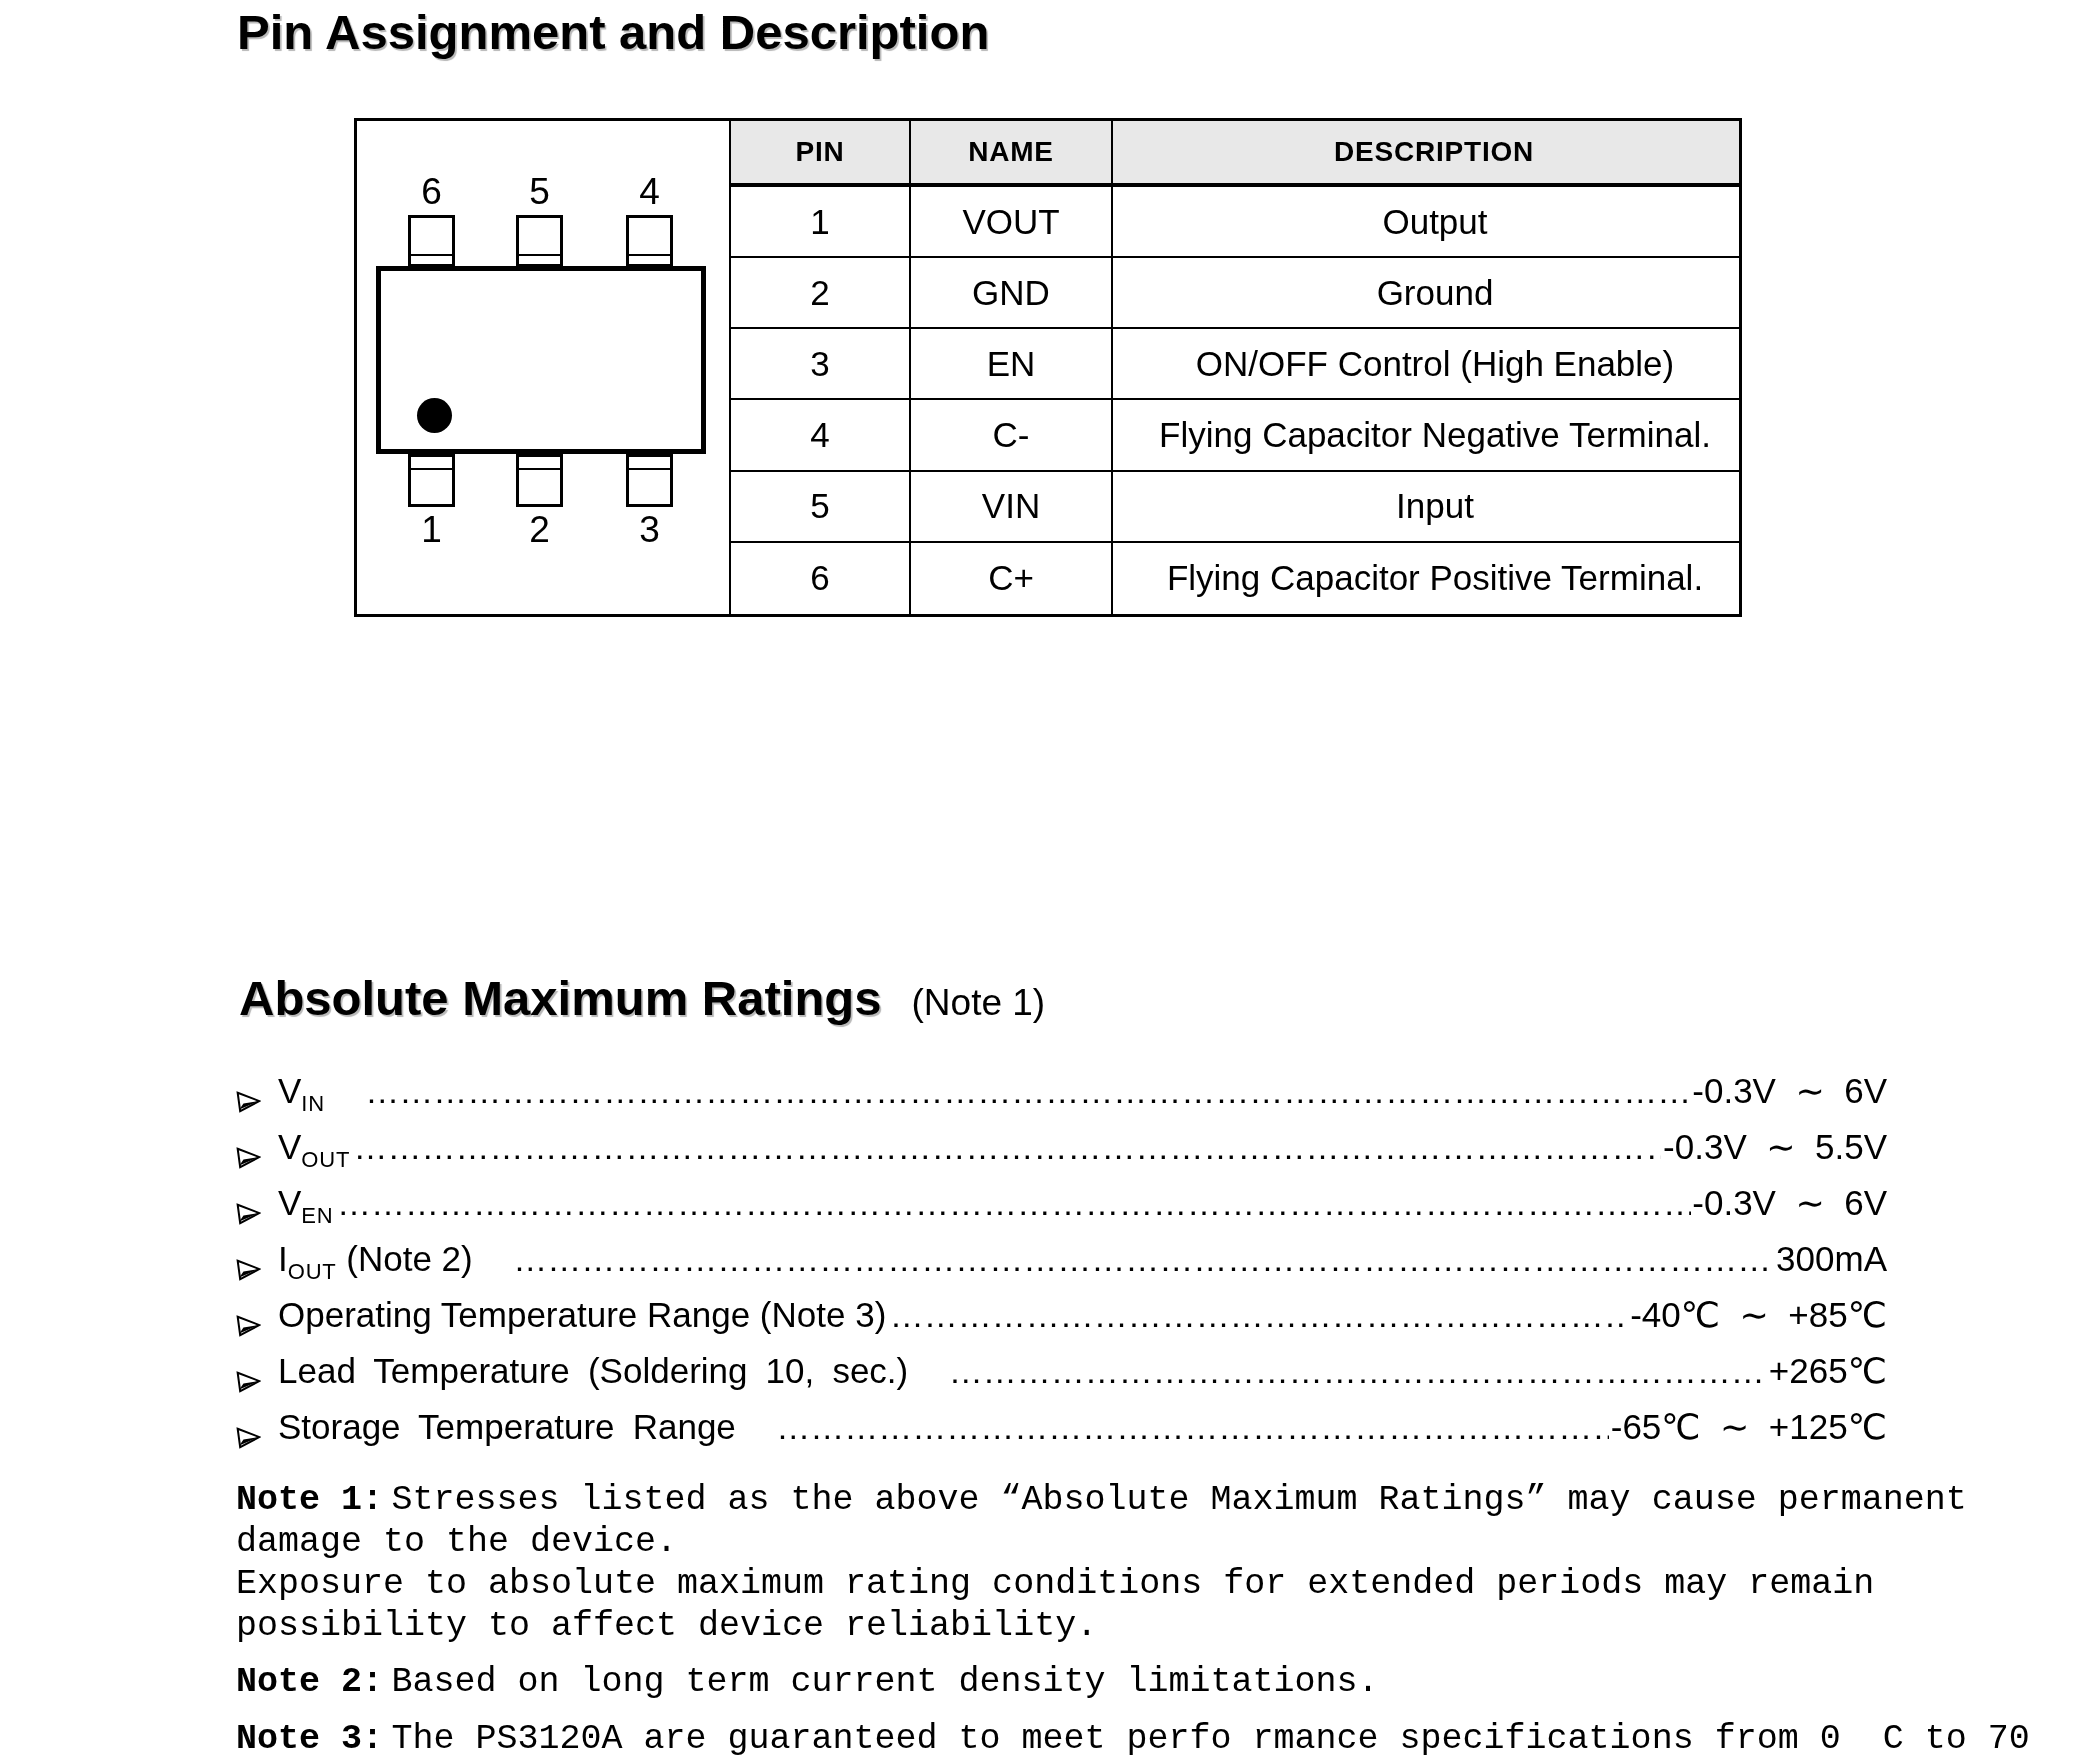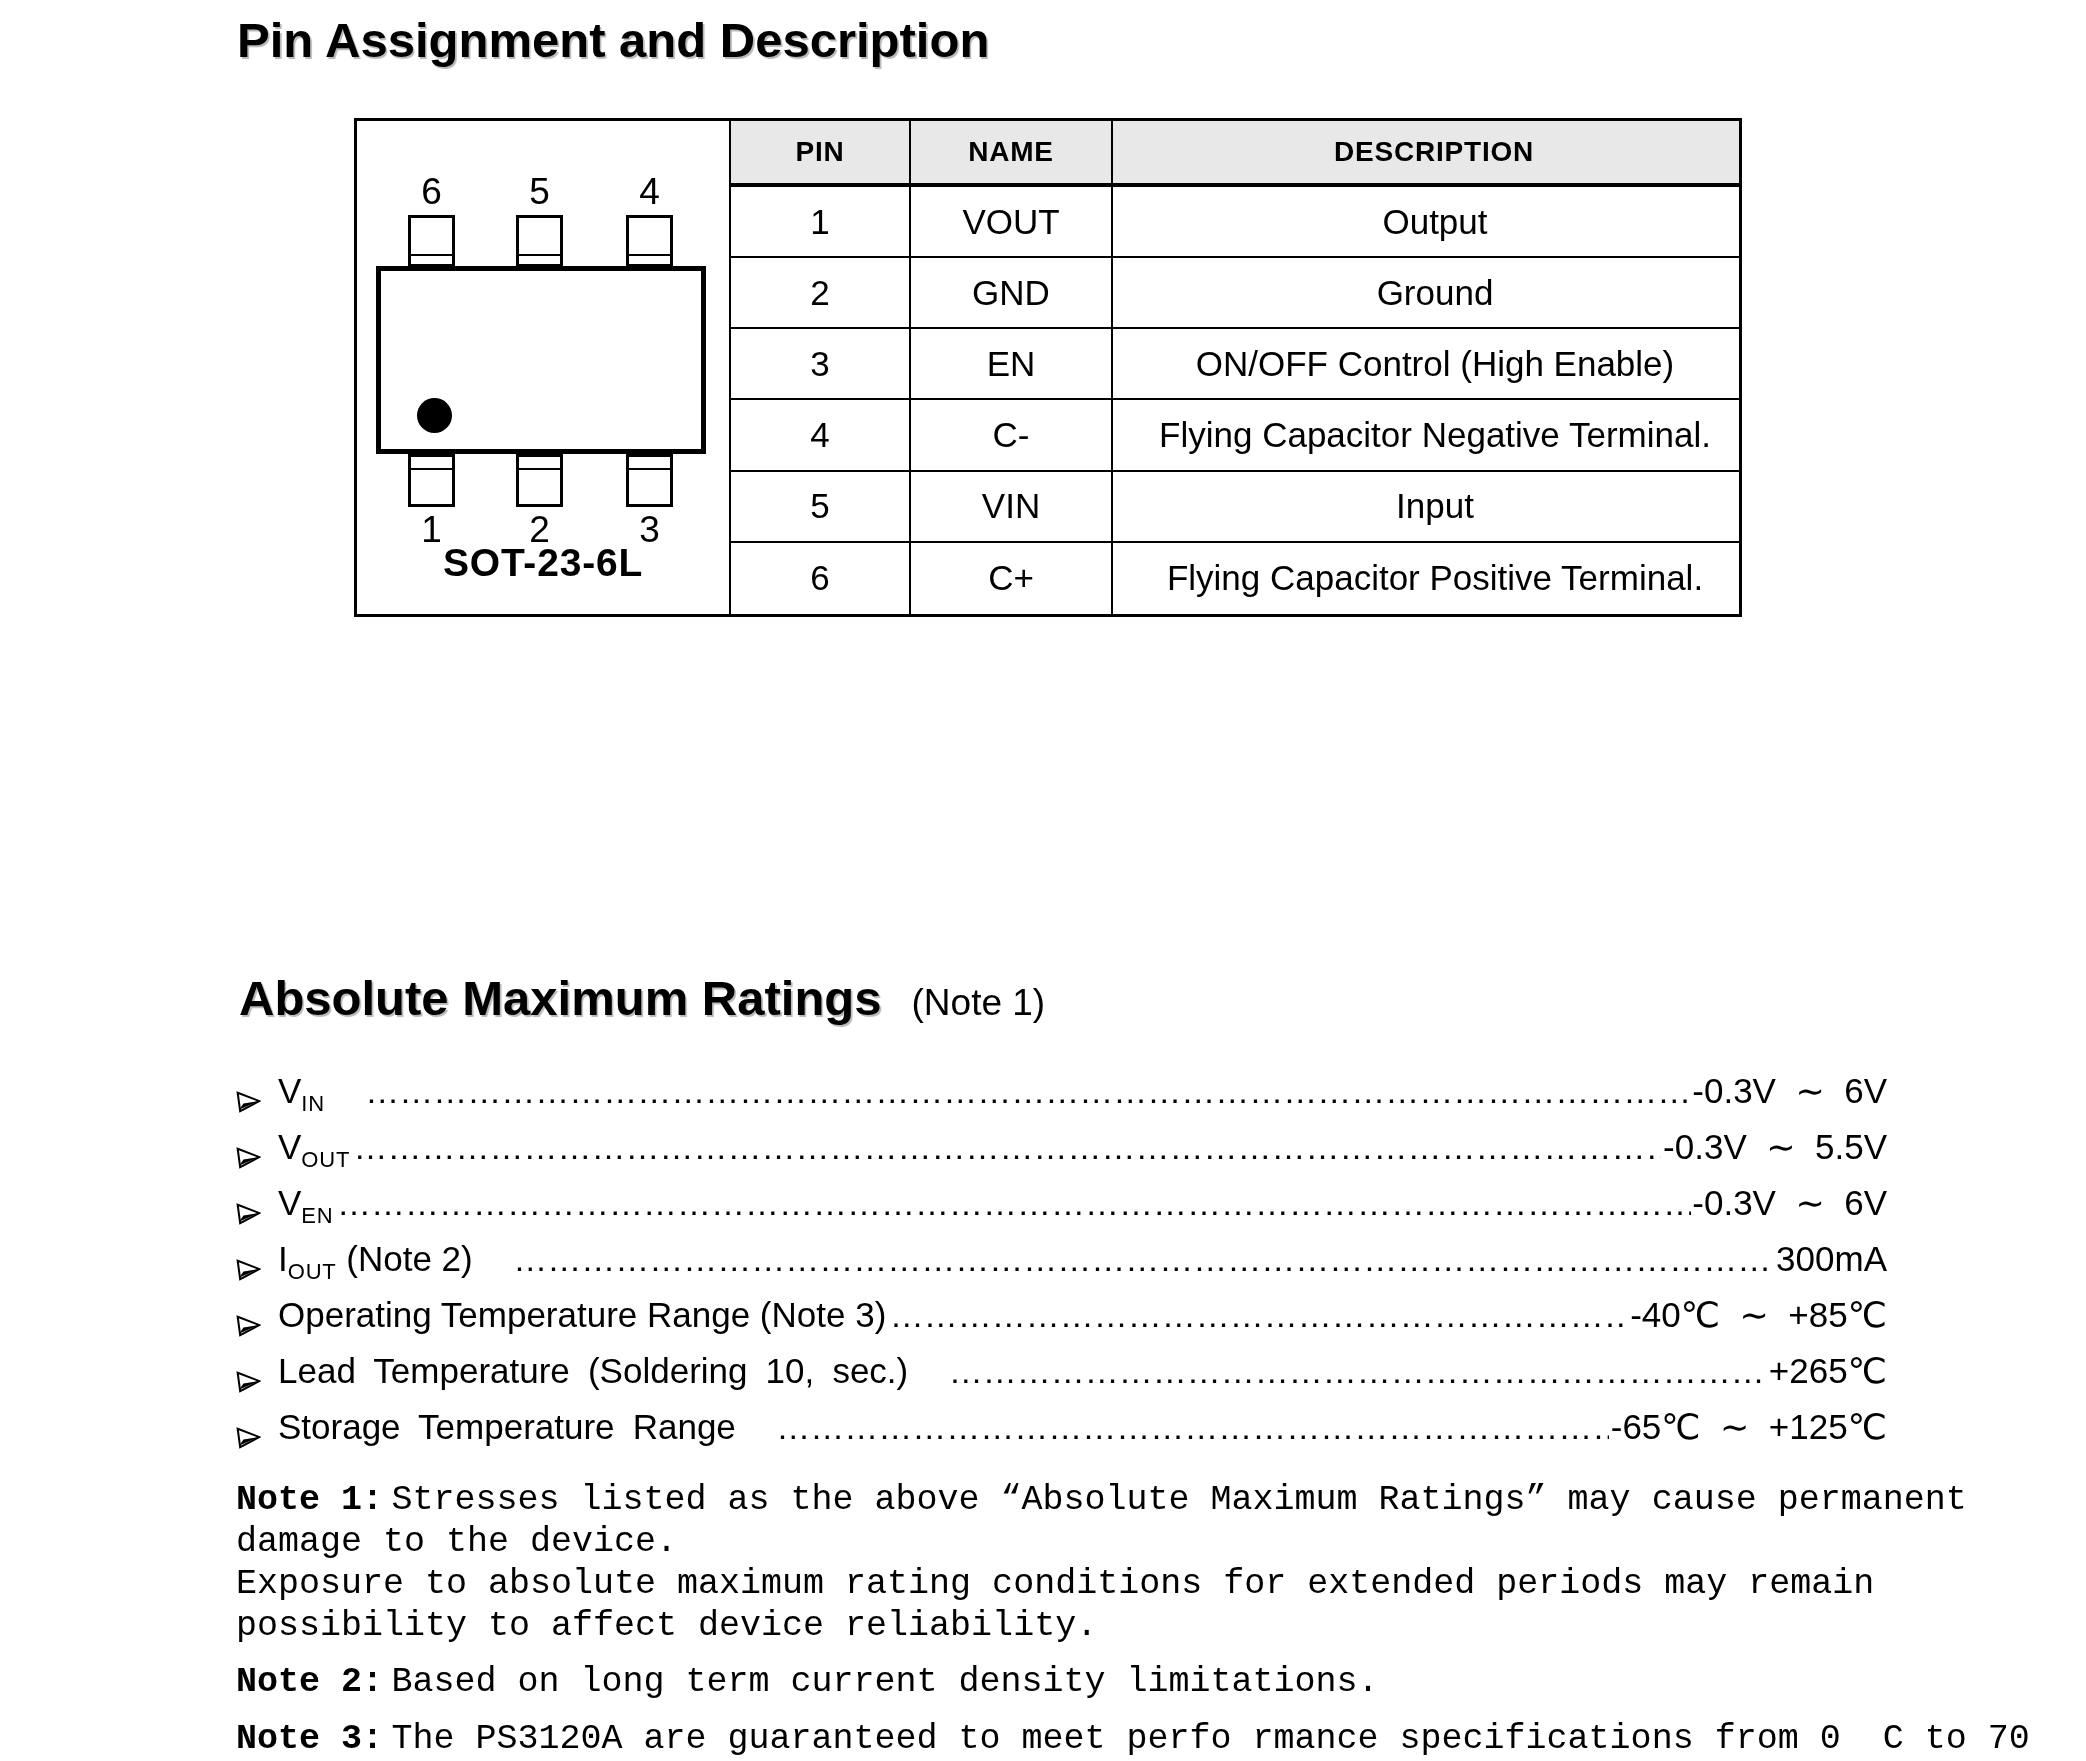--- a/index.html
+++ b/index.html
@@ -6,21 +6,21 @@
   .page{
     position:relative;
     width:2086px;height:1762px;
     background:#ffffff;
     font-family:"Liberation Sans","DejaVu Sans",sans-serif;
     color:#000;
     overflow:hidden;
   }
   
   .doc-title{
-    position:absolute;left:237px;top:12px;margin:0;
+    position:absolute;left:237px;top:4px;margin:0;
     font-size:49px;font-weight:bold;letter-spacing:0;
     text-shadow:1.7px 1.7px 0.8px rgba(0,0,0,0.28);
     white-space:nowrap;
   }
   .amr-title{
     position:absolute;left:239px;top:970px;margin:0;
     font-size:49px;font-weight:bold;
     text-shadow:1.7px 1.7px 0.8px rgba(0,0,0,0.28);
     white-space:nowrap;
   }
@@ -138,21 +138,20 @@
       </div>
 
       <div class="pin bot px0"></div>
       <div class="pin bot px1"></div>
       <div class="pin bot px2"></div>
 
       <div class="pin-num pnum-bot px0">1</div>
       <div class="pin-num pnum-bot px1">2</div>
       <div class="pin-num pnum-bot px2">3</div>
 
-      <div class="pkg-label">SOT-23-6L</div>
     </div>
 
     <div class="th c1">PIN</div>
     <div class="th c2">NAME</div>
     <div class="th c3">DESCRIPTION</div>
 
     <div class="td c1">1</div>
     <div class="td c2">VOUT</div>
     <div class="td c3">Output</div>
 

